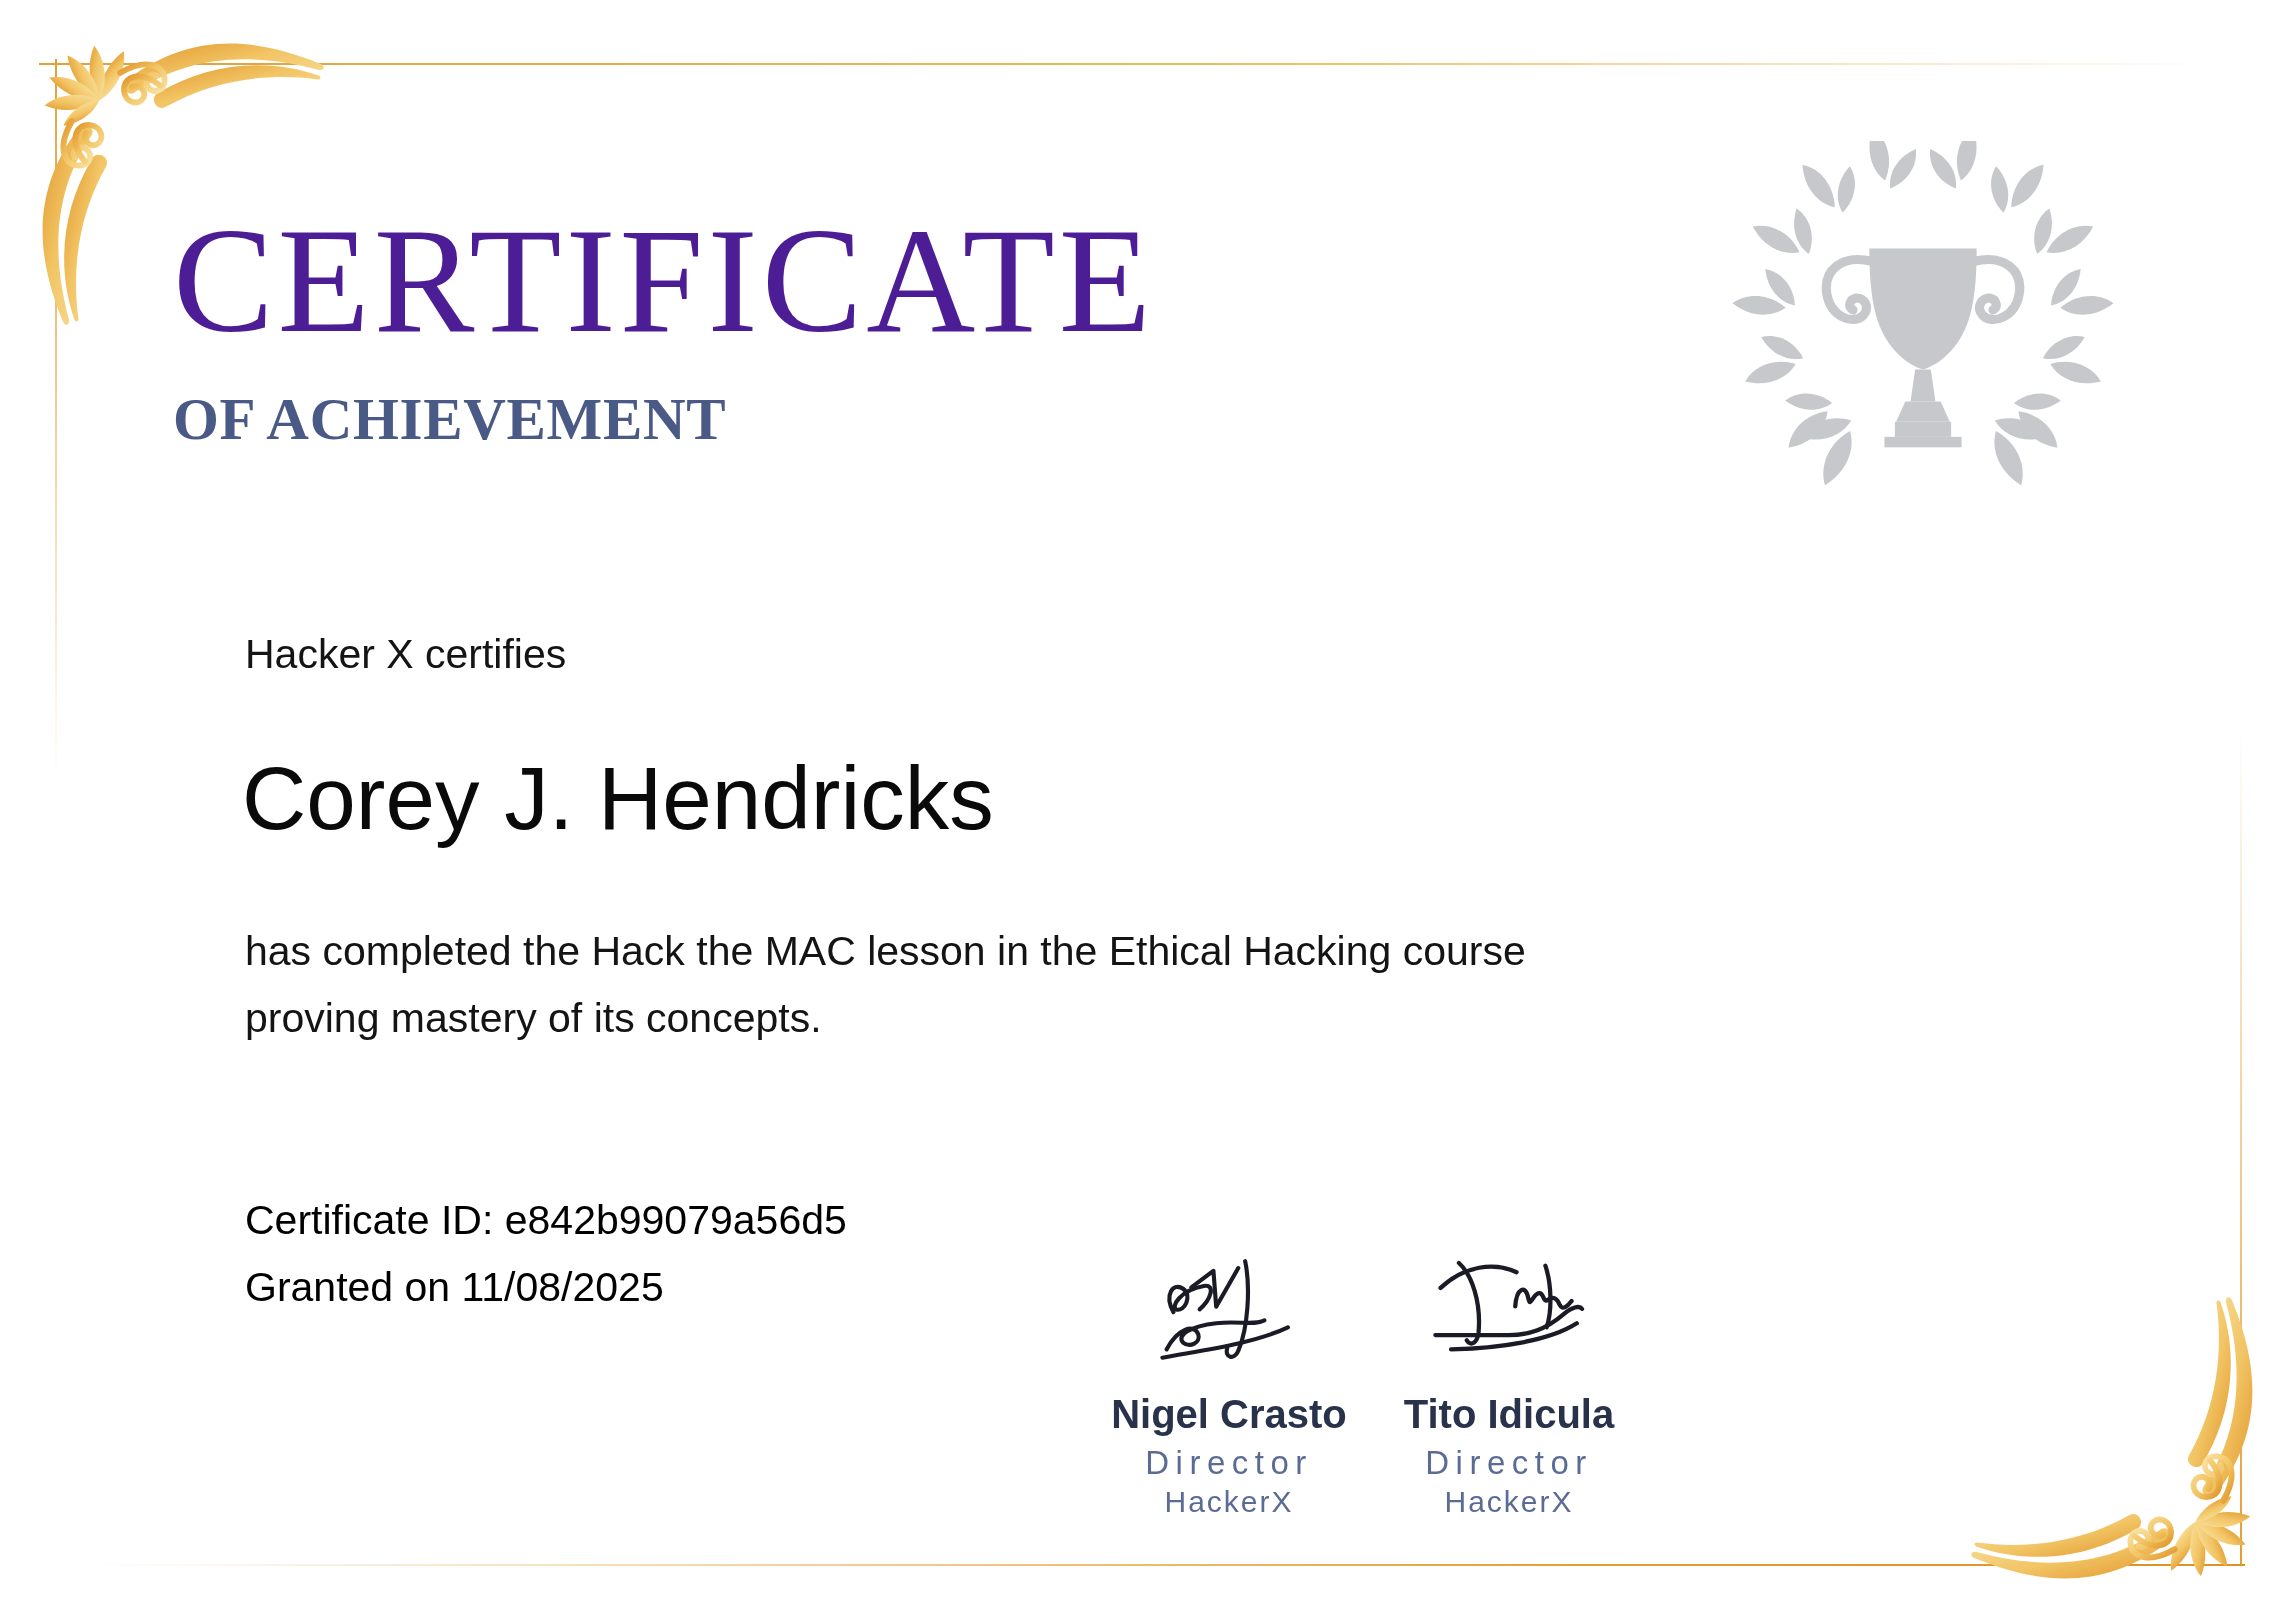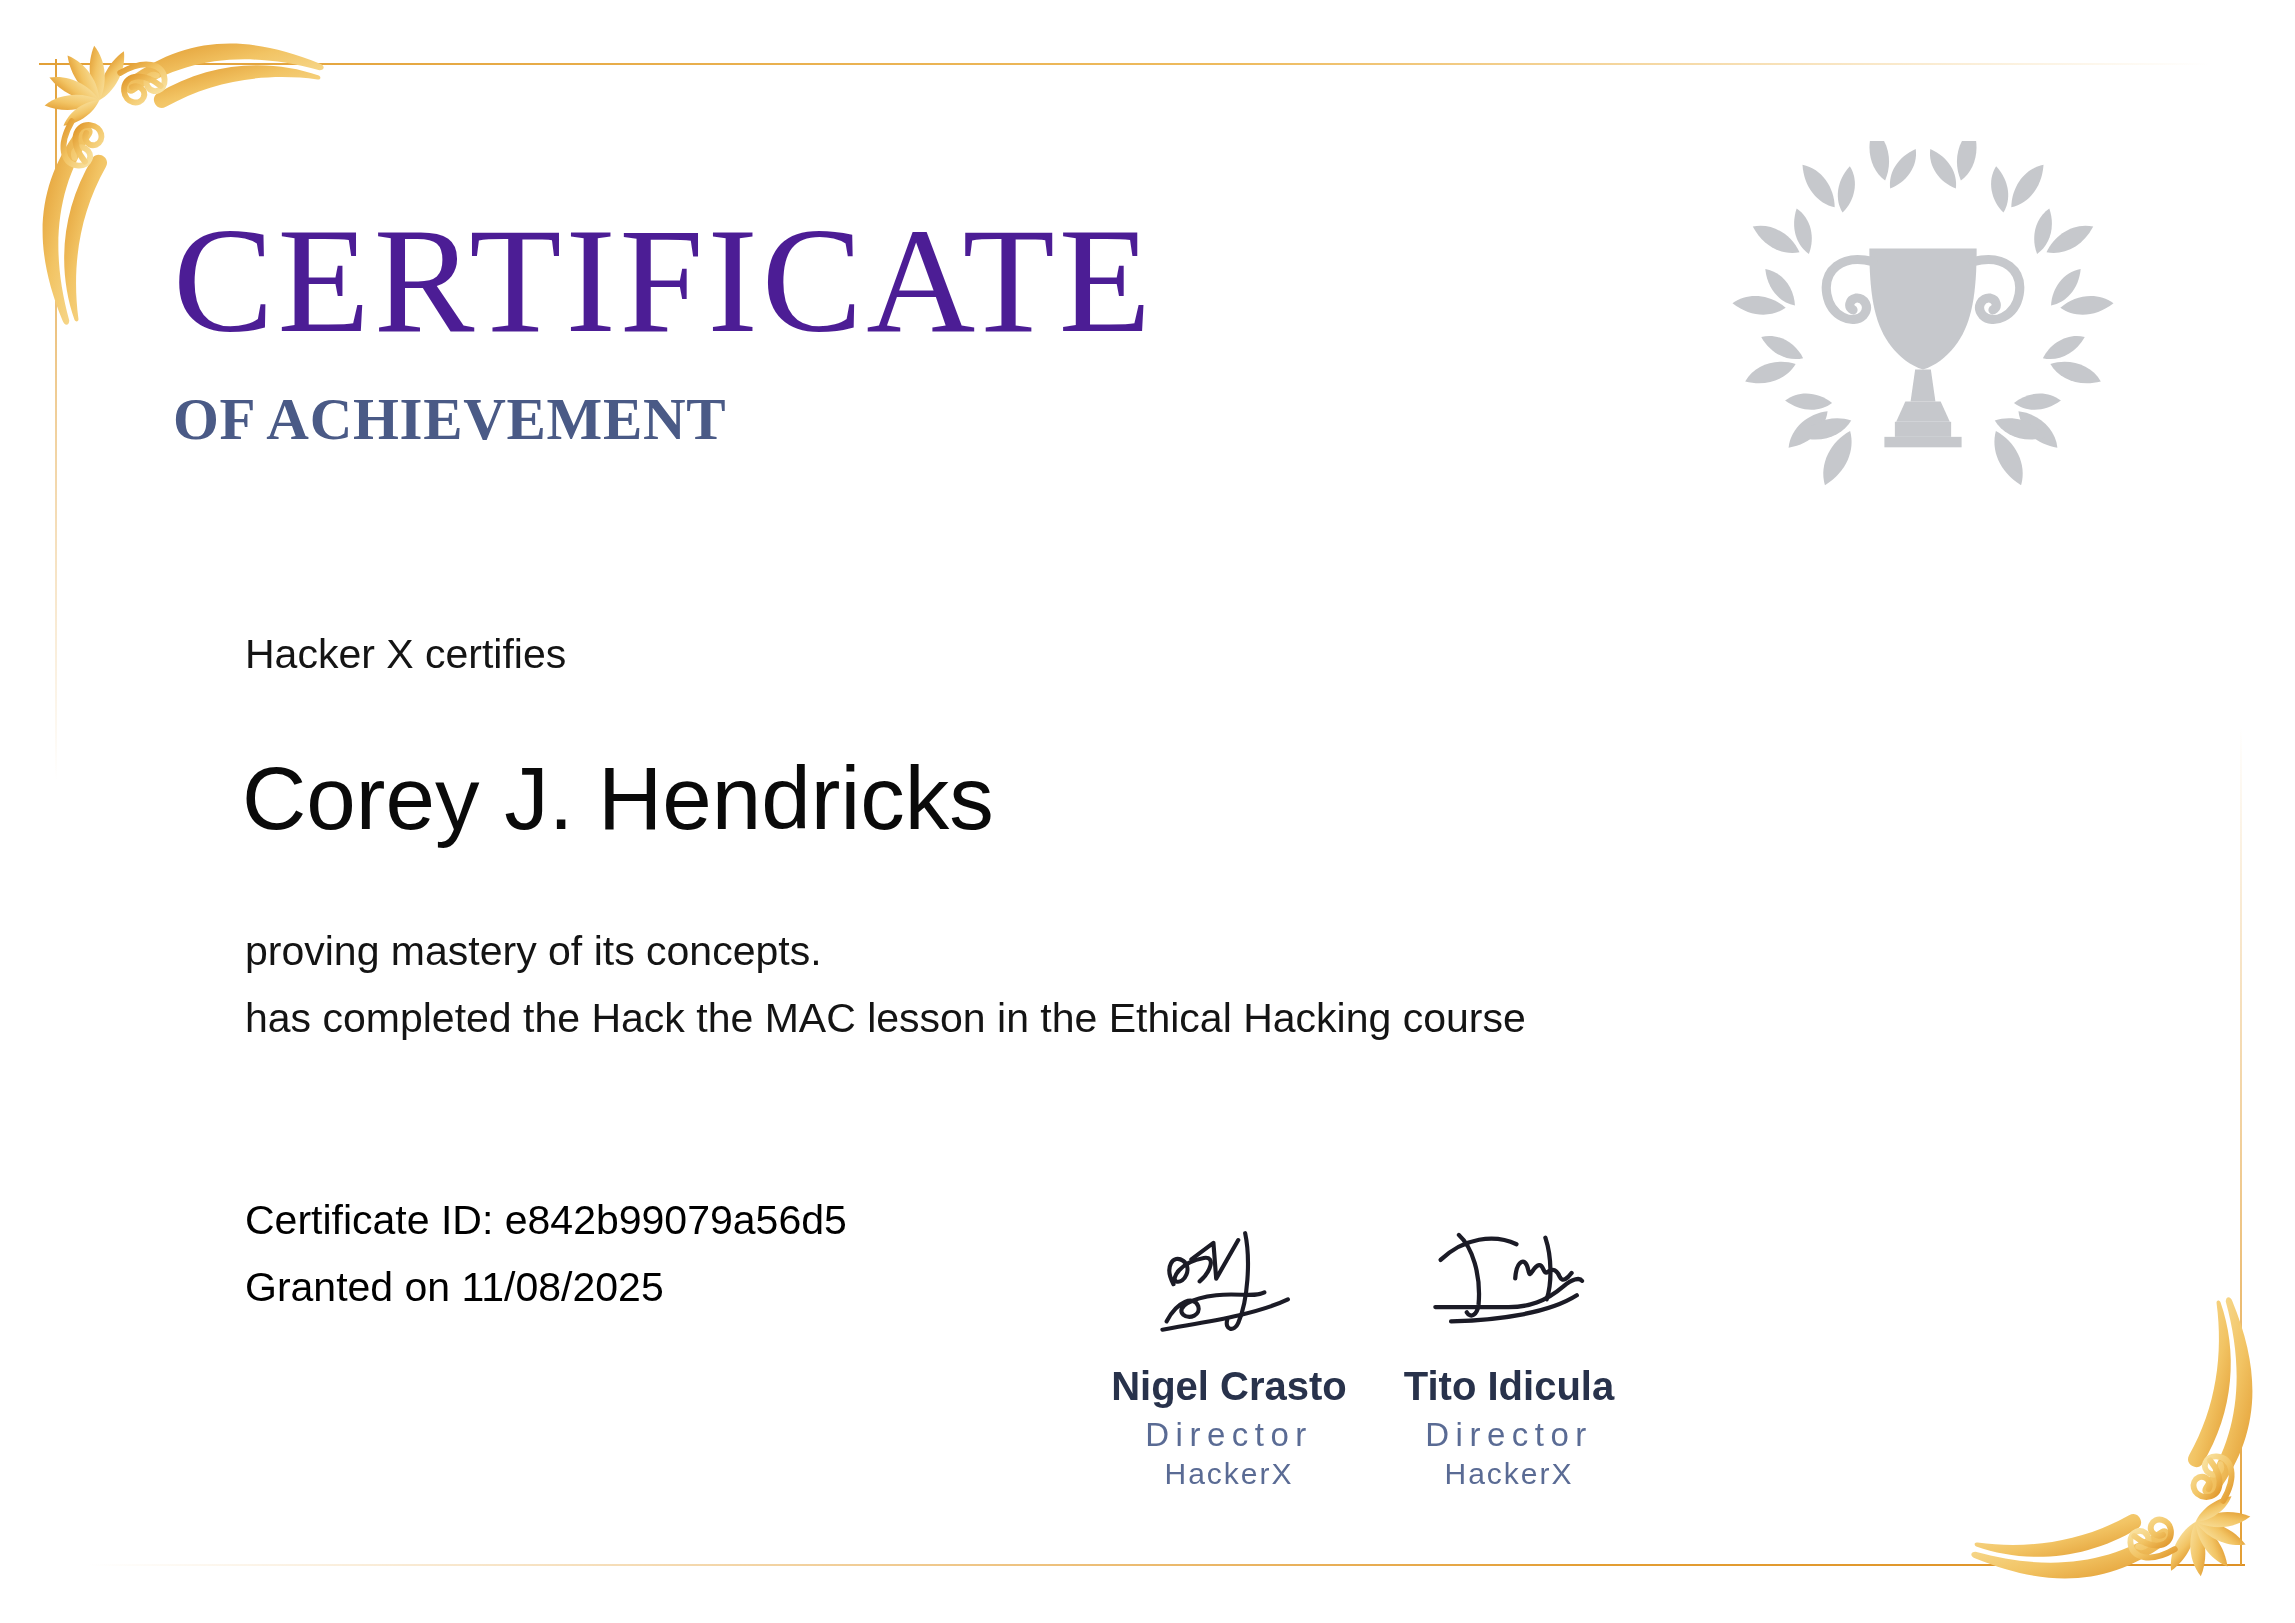--- a/index.html
+++ b/index.html
@@ -38,21 +38,21 @@
     position:absolute;left:173px;top:389px;
     font-family:"Liberation Serif", serif;font-weight:700;
     font-size:59px;line-height:1.05;letter-spacing:0.7px;
     color:#4a5a86;white-space:nowrap;
   }
   .certifies{position:absolute;left:245px;top:630px;font-size:41px;line-height:1.2;color:#141414;}
   .recipient{position:absolute;left:242px;top:750px;font-size:89px;line-height:1.1;color:#0a0a0a;white-space:nowrap;}
   .body-text{position:absolute;left:245px;top:918px;font-size:41px;line-height:67px;color:#141414;}
   .meta{position:absolute;left:245px;top:1187px;font-size:41px;line-height:67px;color:#000000;}
   
-  .sig-col{position:absolute;top:1218px;width:314px;display:flex;flex-direction:column;align-items:center;}
+  .sig-col{position:absolute;top:1246px;width:314px;display:flex;flex-direction:column;align-items:center;}
   .sig-col-1{left:1072px;}
   .sig-col-2{left:1352px;text-align:right;}
   .sig-svg{height:131px;margin-bottom:15.7px;}
   .sig-name{font-size:40px;font-weight:700;color:#28324b;line-height:43px;}
   .sig-title{font-size:33px;font-weight:400;color:#5a6b94;letter-spacing:6.5px;line-height:35px;margin-top:9.2px;}
   .sig-org{font-size:30px;font-weight:400;color:#5a6b94;letter-spacing:2px;line-height:33px;margin-top:5.2px;}
 </style>
 </head>
 <body>
 
@@ -148,22 +148,22 @@
     <use href="#hnd" transform="translate(590,0) scale(-1,1)"></use>
   </svg>
 
   <div class="title">CERTIFICATE</div>
   <div class="subtitle">OF ACHIEVEMENT</div>
 
   <div class="certifies">Hacker X certifies</div>
   <div class="recipient">Corey J. Hendricks</div>
 
   <div class="body-text">
+    <div>has completed the Hack the MAC lesson in the Ethical Hacking course</div>
     <div>proving mastery of its concepts.</div>
-    <div>has completed the Hack the MAC lesson in the Ethical Hacking course</div>
   </div>
 
   <div class="meta">
     <div><span>Certificate ID:</span> <span>e842b99079a56d5</span></div>
     <div><span>Granted on</span> <span>11/08/2025</span></div>
   </div>
 
   <div class="sig-col sig-col-1">
     <svg class="sig-svg" viewBox="0 0 230 190" aria-hidden="true">
       <g fill="none" stroke="#1b1b26" stroke-width="6" stroke-linecap="round" stroke-linejoin="round">

